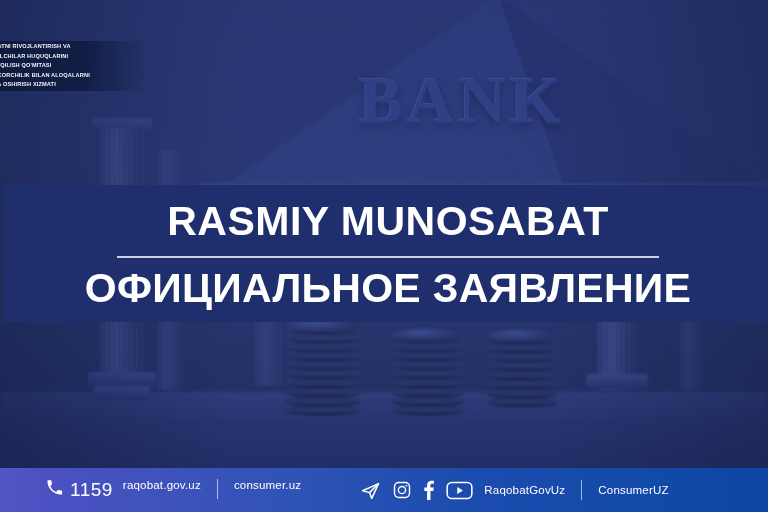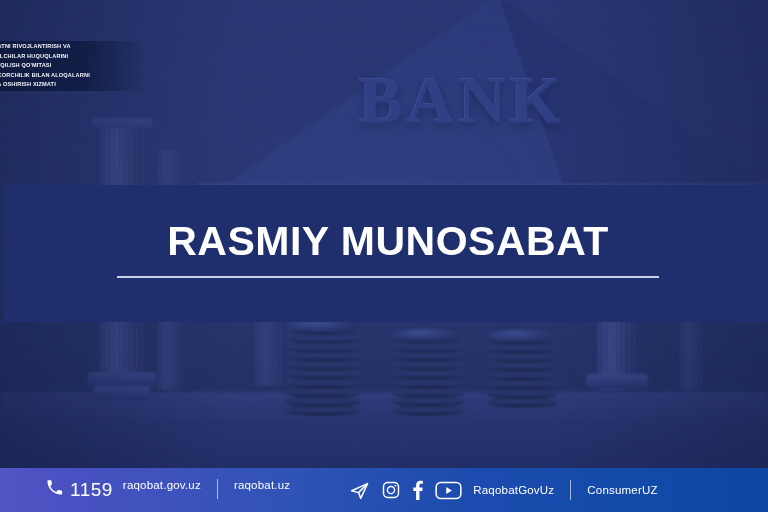--- a/index.html
+++ b/index.html
@@ -273,34 +273,35 @@
     <div>ISTE'MOLCHILAR HUQUQLARINI</div>
     <div>HIMOYA QILISH QO'MITASI</div>
     <div>TADBIRKORCHILIK BILAN ALOQALARNI</div>
     <div>AMALGA OSHIRISH XIZMATI</div>
   </div>
 </div>
 
 <div id="title-band">
   <div id="title-uz">RASMIY MUNOSABAT</div>
   <div id="title-rule"></div>
+  <div id="title-ru">ОФИЦИАЛЬНОЕ ЗАЯВЛЕНИЕ</div>
 </div>
 
 <div id="footer-bar">
 
   <div class="f-left">
     <span class="soc" style="margin-right:0">
       <svg width="17" height="17" viewBox="0 0 24 24" fill="#ffffff">
         <path d="M6.6 10.8c1.7 3.4 4.2 5.9 7.6 7.6l2.5-2.5c.3-.3.8-.4 1.2-.3 1.2.4 2.5.6 3.8.6.6 0 1 .5 1 1V21c0 .6-.4 1-1 1C10.6 22 2 13.4 2 2.9c0-.6.5-1 1-1h3.8c.6 0 1 .4 1 1 0 1.3.2 2.6.6 3.8.1.4 0 .9-.3 1.2l-2.5 2.9z"></path>
       </svg>
     </span>
     <span id="phone-number">1159</span>
     <span id="site-gov" class="f-site">raqobat.gov.uz</span>
     <span class="f-div"></span>
-    <span class="f-site">raqobat.uz</span>
+    <span class="f-site">consumer.uz</span>
   </div>
 
   <div class="f-right">
     <span class="soc">
       <svg width="21" height="21" viewBox="0 0 24 24" fill="none" stroke="#ffffff" stroke-width="1.7" stroke-linejoin="round">
         <path d="M3 12.3 21.2 4.1 13.4 21l-2.5-6.6L3 12.3z"></path>
         <path d="M10.9 14.4 21.2 4.1"></path>
       </svg>
     </span>
     <span class="soc">

